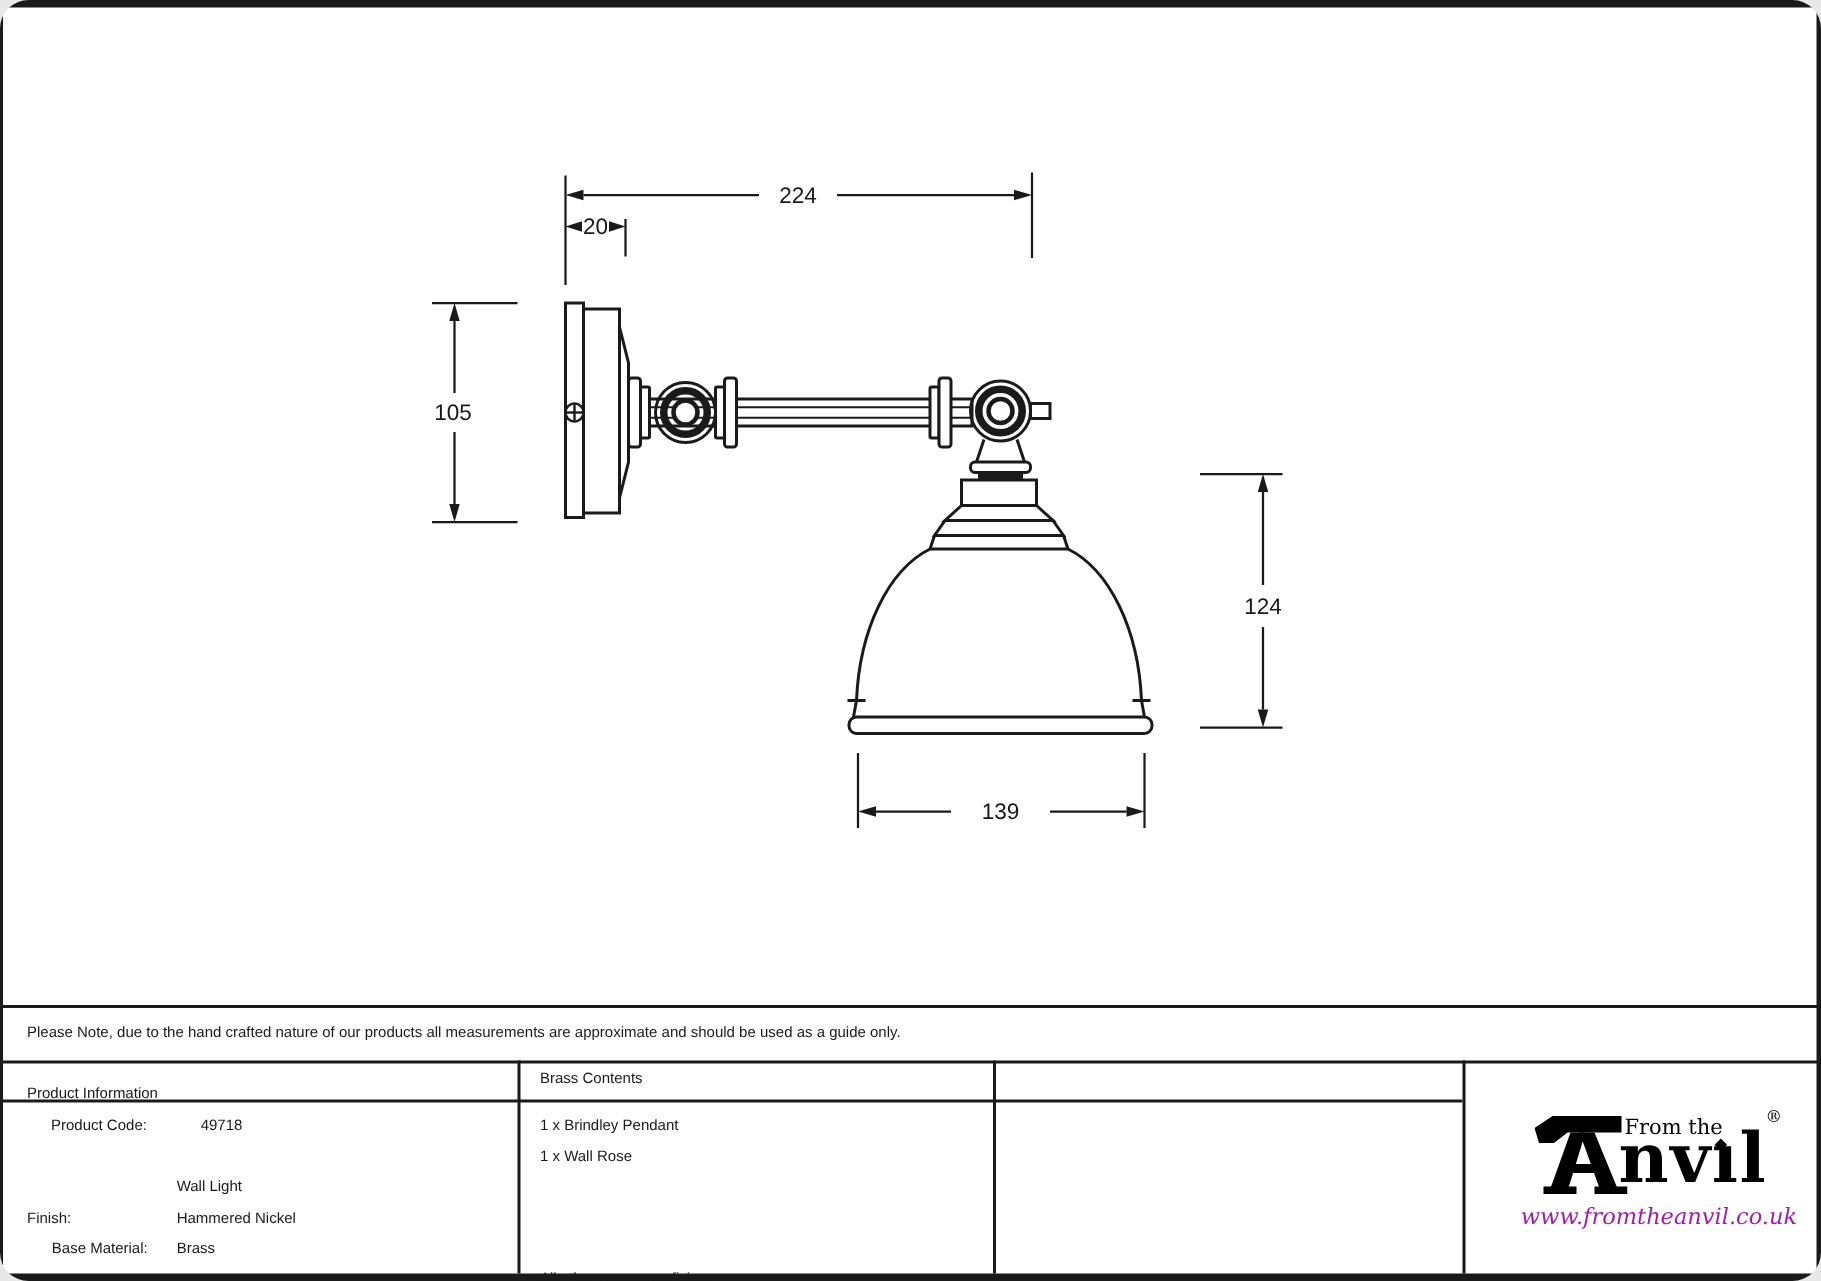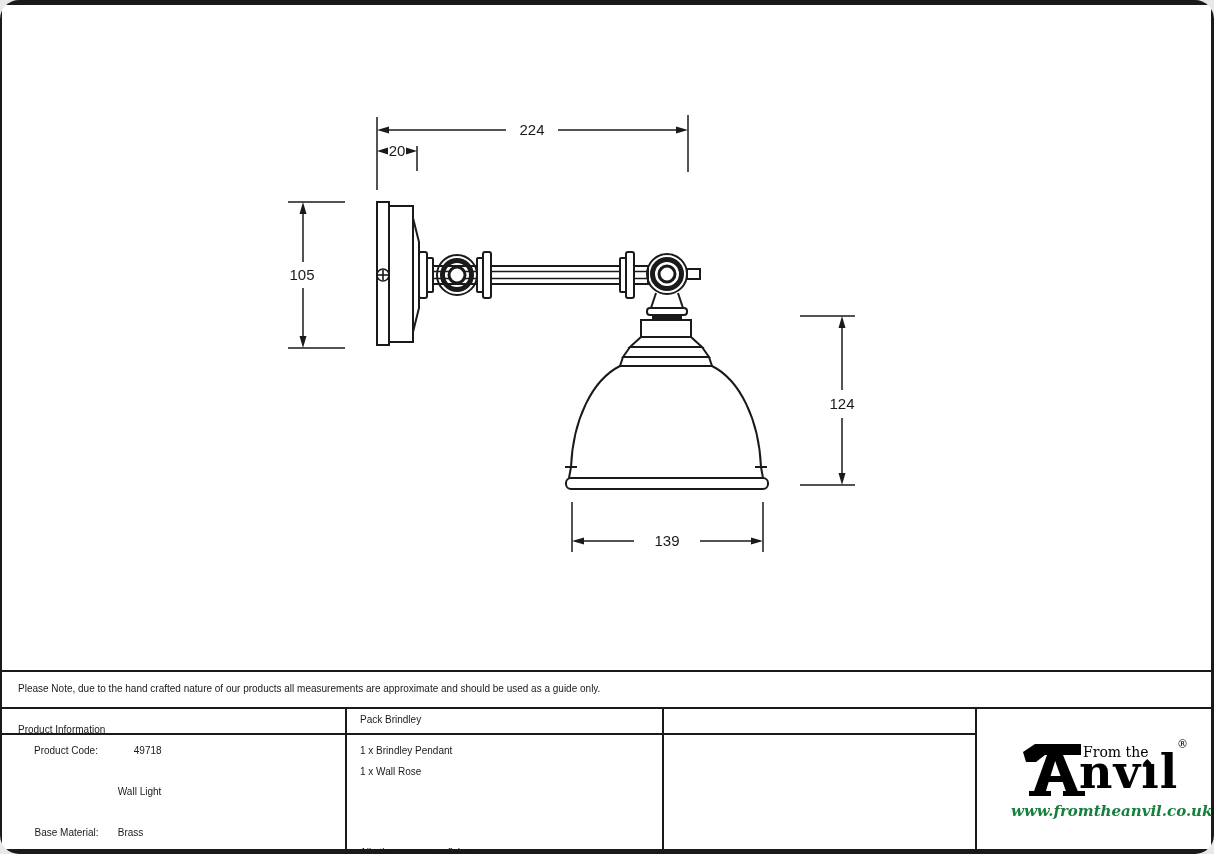--- a/index.html
+++ b/index.html
@@ -14,21 +14,21 @@
   .cell-label{display:inline-block;}
   
   .logo-box{position:absolute;left:1005px;top:738px;width:200px;height:100px;}
   .logo-row{position:relative;height:64px;}
   .logo-a-svg{position:absolute;left:18px;top:4px;}
   .from-the{position:absolute;left:78px;top:6px;font-family:"DejaVu Serif",serif;font-size:14px;color:#000;}
   .nvil{position:absolute;left:74px;top:8px;font-family:"DejaVu Serif",serif;font-size:46px;line-height:52px;font-weight:bold;color:#000;letter-spacing:1px;}
   .i-diamond{position:absolute;left:138px;top:18px;font-size:11px;color:#000;}
   .reg{position:absolute;left:172px;top:0px;font-family:"DejaVu Serif",serif;font-size:11px;color:#000;}
   .website{position:absolute;left:6px;top:64px;width:190px;text-align:center;
-    font-family:"DejaVu Serif",serif;font-style:italic;font-weight:bold;font-size:15px;color:#15803d;}
+    font-family:"DejaVu Serif",serif;font-style:italic;font-weight:normal;font-size:15px;color:#a21caf;}
 </style>
 </head>
 <body>
 
 <div class="page">
 
   <svg class="drawing-svg" width="1214" height="670" viewBox="0 0 1214 670">
     <g stroke="#1a1a1a" stroke-width="2" fill="none">
 
       <g>
@@ -164,26 +164,30 @@
   <div class="txt" style="left:18px;top:688px;margin-top:32px;">Product Information</div>
 
   <div class="txt" style="left:18px;top:741px;margin-left:16px;">
     <span class="cell-label" style="width:97px;">Product Code:</span>
     <span>49718</span>
   </div>
   <div class="txt" style="left:18px;top:782px;">
     <span class="cell-label" style="width:97px;"></span>
     <span>Wall Light</span>
   </div>
+  <div class="txt" style="left:18px;top:803px;">
+    <span class="cell-label" style="width:97px;">Finish:</span>
+    <span>Hammered Nickel</span>
+  </div>
   <div class="txt" style="left:18px;top:823px;text-align:center;">
     <span class="cell-label" style="width:97px;">Base Material:</span>
     <span>Brass</span>
   </div>
 
-  <div class="txt" style="left:360px;top:710px;">Pack Brindley</div>
+  <div class="txt" style="left:360px;top:710px;">Brass Contents</div>
   <div class="txt" style="left:360px;top:741px;">1 x Brindley Pendant</div>
   <div class="txt" style="left:360px;top:762px;">1 x Wall Rose</div>
   <div class="txt" style="left:360px;top:803px;margin-top:40px;">All other necessary fixings</div>
 
   <div class="logo-box">
     <div class="logo-row">
       <svg class="logo-a-svg" width="62" height="56" viewBox="0 0 62 56">
         <g fill="#000000">
           <polygon points="0,10 12,2 58,2 58,13 22,13 13,20 3,20"></polygon>
           <polygon points="24,13 34,13 22,52 10,52"></polygon>

